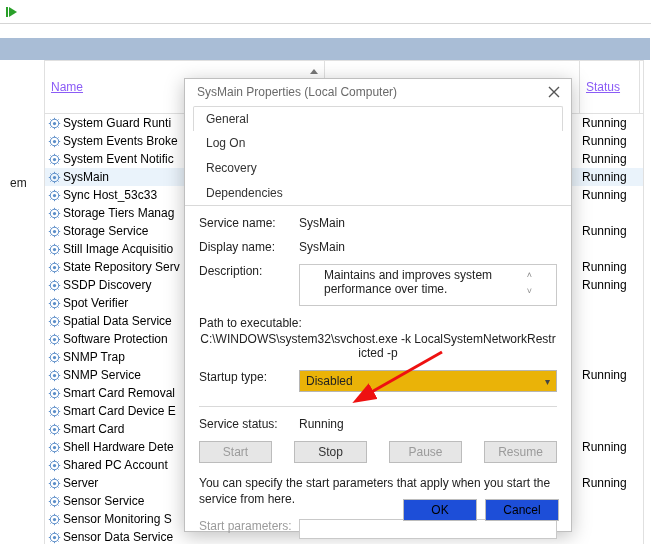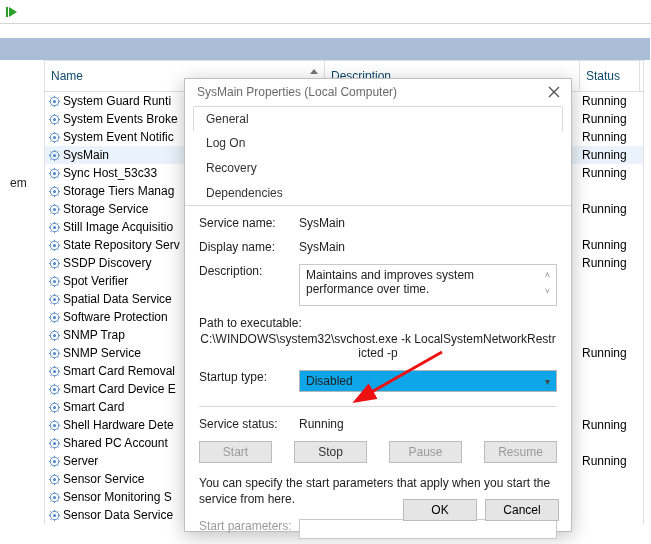--- a/index.html
+++ b/index.html
@@ -8,21 +8,21 @@
 
 .topbar { height: 24px; border-bottom: 1px solid #d5d5d5; display: flex; align-items: center; padding-left: 6px; }
 .topbar .play { width: 14px; height: 14px; }
 
 
 .band { position: absolute; top: 38px; left: 0; right: 1px; height: 22px; background: #a9bdd6; }
 
 
 .services { position: absolute; top: 60px; left: 44px; width: 600px; background: #fff; border: 1px solid #e0e0e0; border-bottom: none; }
 .svc-head { display: flex; border-bottom: 1px solid #e0e0e0; background: #fff; }
-.svc-head .col { padding: 8px 6px; color: #0c4a6e; border-right: 1px solid #e0e0e0; position: relative; }
+.svc-head .col { padding: 19px 6px; color: #8b5cf6; border-right: 1px solid #e0e0e0; position: relative; text-decoration: underline; }
 .svc-head .col.sort::after { content: ""; position: absolute; right: 6px; top: 8px; border-left: 4px solid transparent; border-right: 4px solid transparent; border-bottom: 5px solid #777; }
 .col-name { width: 280px; }
 .col-desc { width: 255px; }
 .col-stat { width: 60px; }
 .svc-body { }
 .svc-row { display: flex; align-items: center; height: 18px; }
 .svc-row.sel { background: #eaf3fb; }
 .svc-row .gear { width: 18px; text-align: center; }
 .svc-row .gear svg { width: 13px; height: 13px; vertical-align: middle; }
 .svc-row .nm { width: 260px; white-space: nowrap; overflow: hidden; color: #000; }
@@ -34,35 +34,35 @@
 .dialog { position: absolute; top: 78px; left: 184px; width: 388px; height: 454px; background: #fff; border: 1px solid #bfbfbf; box-shadow: 0 4px 18px rgba(0,0,0,.25); }
 .dlg-title { display: flex; align-items: center; justify-content: space-between; padding: 6px 10px 4px 12px; color: #6a6a6a; }
 .dlg-title .x { width: 14px; height: 14px; color: #555; cursor: pointer; }
 .tabs { display: flex; padding: 0 8px; border-bottom: 1px solid #d9d9d9; gap: 0; margin-top: 2px; flex-direction: column;}
 .tab { padding: 5px 12px; color: #333; border: 1px solid transparent; border-bottom: none; border-top-left-radius: 2px; border-top-right-radius: 2px; cursor: pointer; }
 .tab.active { background: #fff; border-color: #d9d9d9; position: relative; top: 1px; }
 .dlg-body { padding: 10px 14px 0 14px; color: #222; }
 .frow { display: flex; margin-bottom: 10px; }
 .frow .lab { width: 100px; }
 .frow .val { flex: 1; }
-.descbox { border: 1px solid #c9c9c9; padding: 3px 6px; height: 42px; width: 100%; font-size: 12px; position: relative; display:flex; align-items:flex-start; justify-content:space-between;}
+.descbox { border: 1px solid #c9c9c9; padding: 3px 24px; height: 42px; width: 100%; font-size: 12px; position: relative; display:flex; align-items:flex-start; justify-content:space-between;}
 .descbox .scroll { display:flex; flex-direction:column; gap:6px; color:#8a8a8a; padding-top:2px;}
 .descbox .scroll span{font-size:9px;}
 .pthlbl { margin-top: 4px; }
 .pth { margin: 2px 0 10px 0; word-break: break-all; text-align: center; }
-.select { border: 1px solid #b5b5b5; height: 22px; display: flex; align-items: center; justify-content: space-between; padding: 8px 6px; background: #0ea5e9; }
+.select { border: 1px solid #b5b5b5; height: 22px; display: flex; align-items: center; justify-content: space-between; padding: 8px 6px; background: #eab308; }
 .select .caret { font-size: 10px; color: #444; }
 .hr { border-top: 1px solid #d9d9d9; margin: 14px 0 10px 0; }
 .btnrow { display: flex; gap: 22px; margin: 10px 0 12px 0; }
 .btn { flex: 1; height: 22px; border: 1px solid #bcbcbc; background: #e6e6e6; color: #333; display: flex; align-items: center; justify-content: center; cursor: pointer; }
 .btn.dis { color: #9b9b9b; }
 .note { margin: 6px 0 12px 0; line-height: 1.35; }
 .paraminput { border: 1px solid #c9c9c9; height: 20px; width: 100%; background: #fff; color:#999; padding:0 4px;}
 .dlg-foot { position: absolute; bottom: 10px; right: 12px; display: flex; gap: 8px; }
-.dlg-foot .btn2 { width: 74px; height: 22px; border: 1px solid #bcbcbc; background: #e5e5e5; display: flex; align-items: center; justify-content: center; cursor: pointer; }
+.dlg-foot .btn2 { width: 74px; height: 22px; border: 1px solid #bcbcbc; background: #1d4ed8; display: flex; align-items: center; justify-content: center; cursor: pointer; }
 
 
 .arrow { position: absolute; pointer-events: none; }
 
 
 .playtri { fill: #2aa02a; }
 </style>
 </head>
 <body>
 

